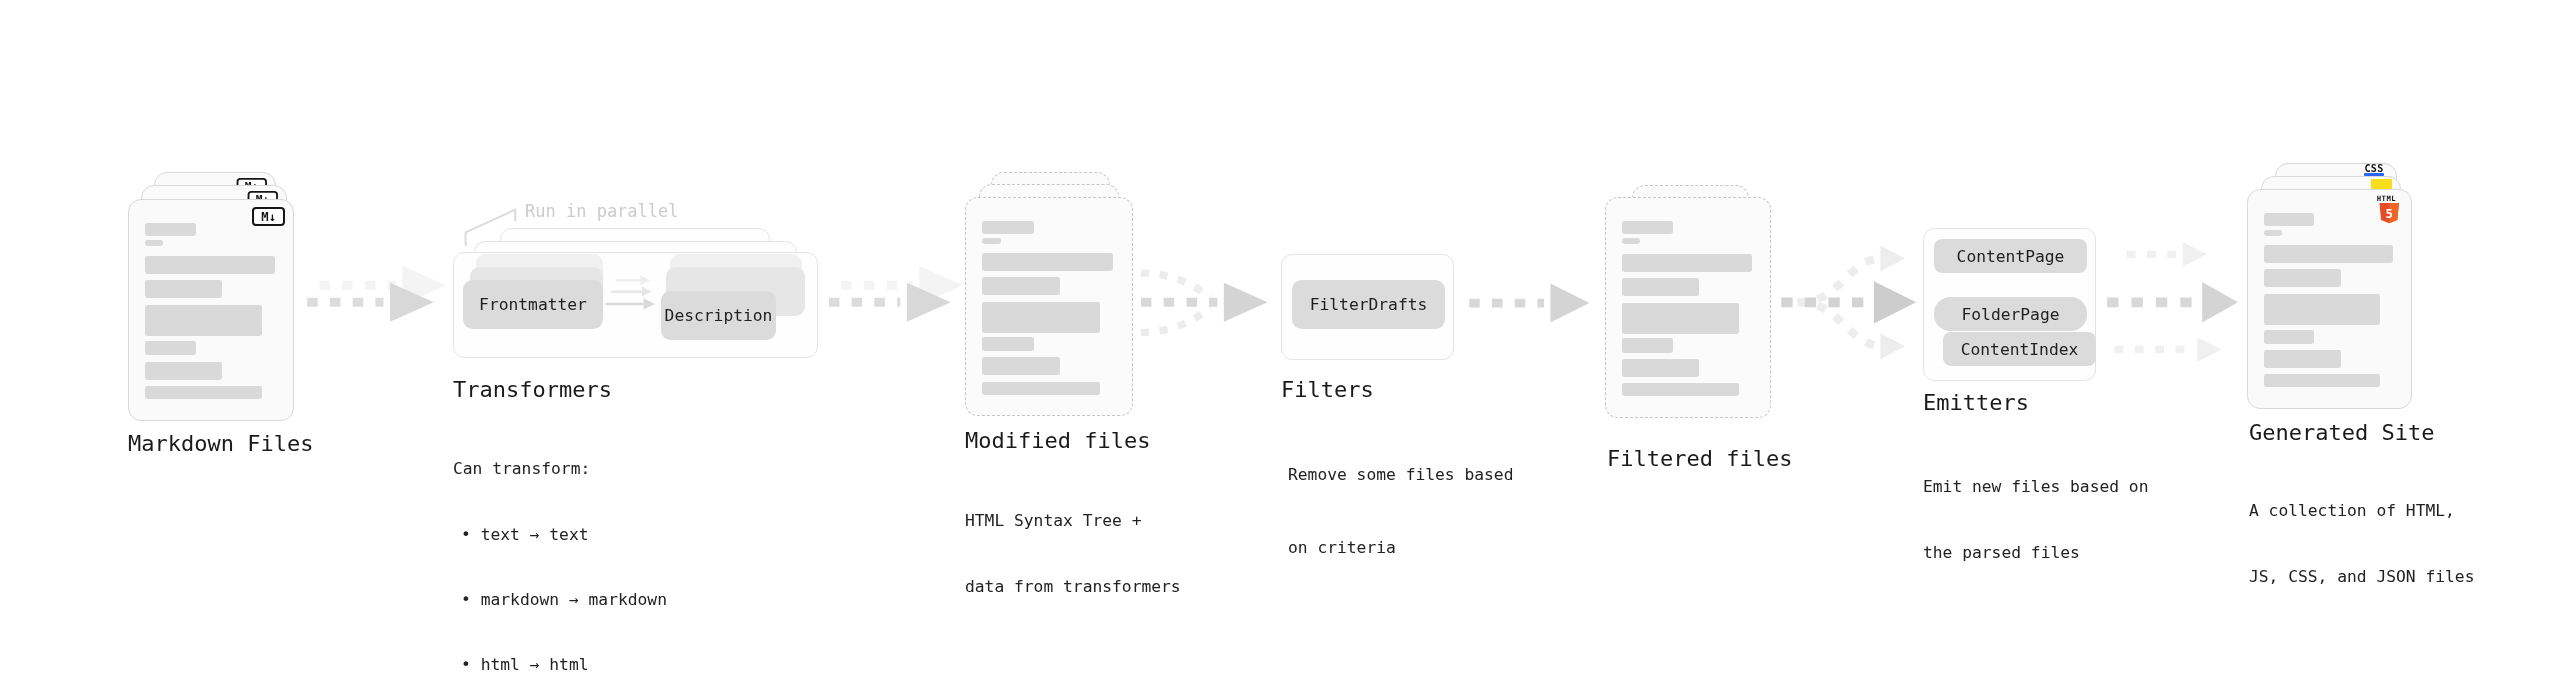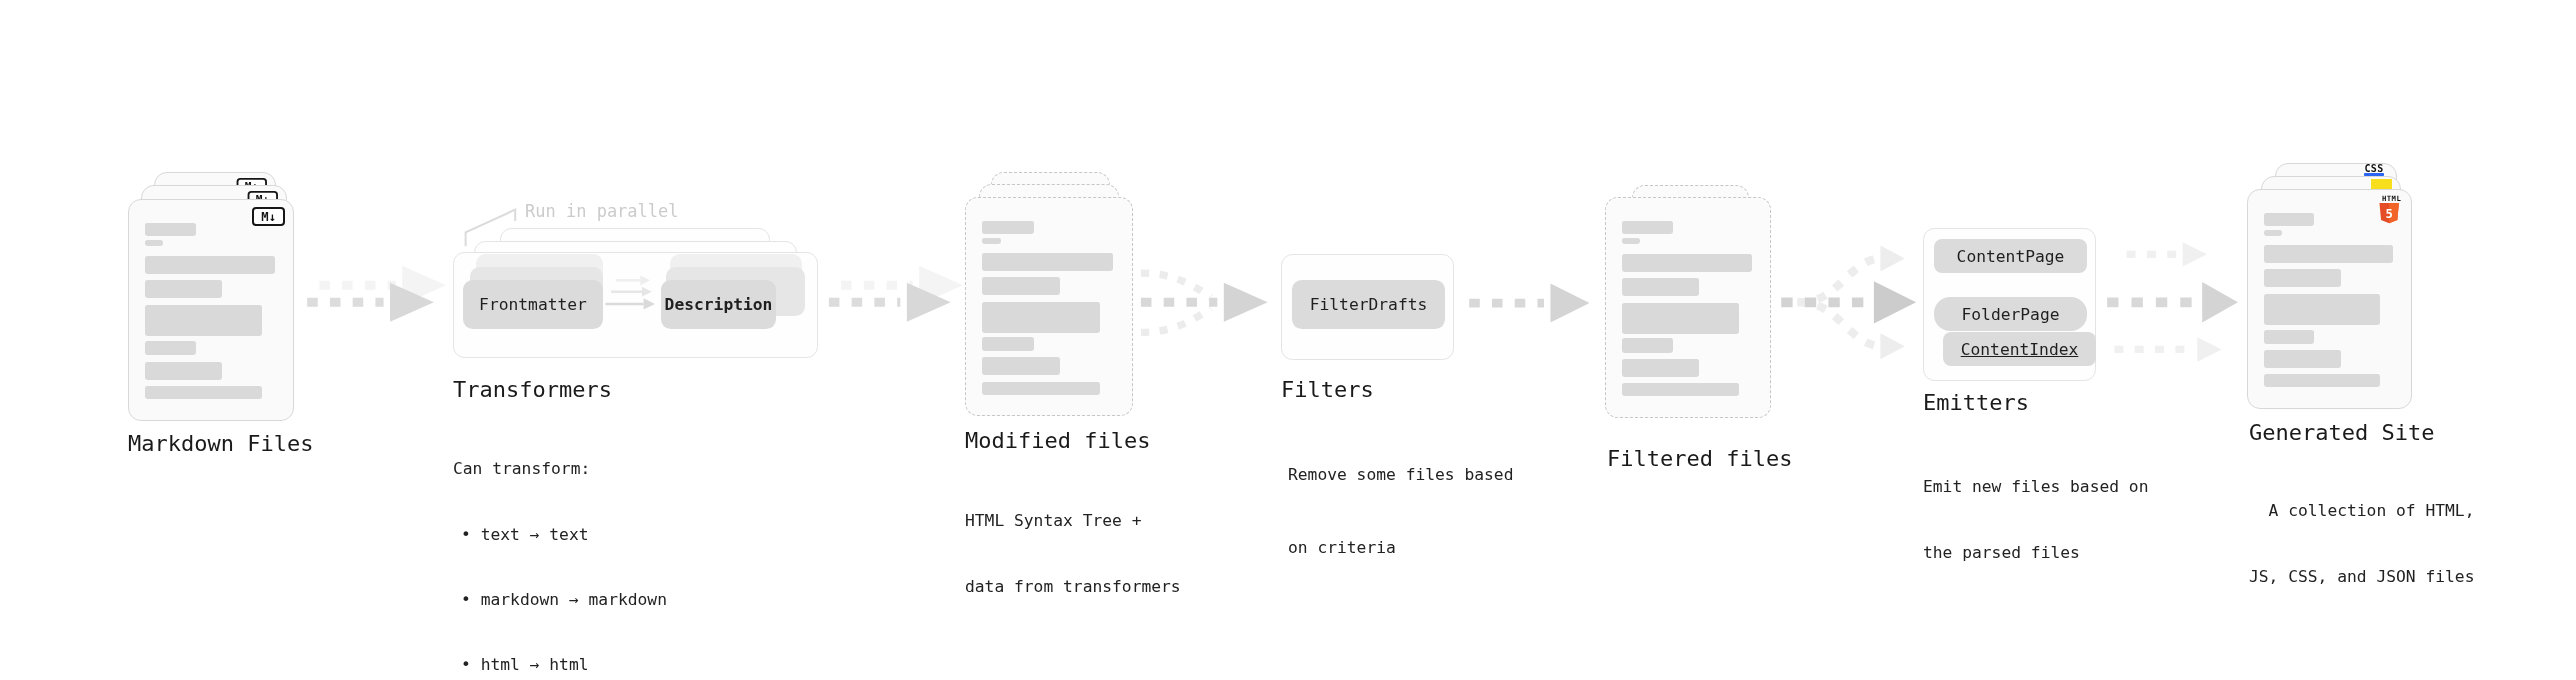--- a/index.html
+++ b/index.html
@@ -18,21 +18,21 @@
   .md-badge{position:absolute;width:32.5px;height:18.7px;background:#fff;border:2.4px solid #161616;border-radius:4.1px;
             box-sizing:border-box;display:flex;align-items:center;justify-content:center;
             font-size:12.2px;font-weight:bold;color:#161616;line-height:1;}
   .md-badge.small{transform:scale(.92);transform-origin:top right;}
   .annotation{position:absolute;font-size:17px;color:#cbcbcb;white-space:pre;}
   .arrows{position:absolute;left:0;top:0;pointer-events:none;}
   .css-badge{position:absolute;width:19.5px;text-align:center;}
   .css-badge .t{font-size:10px;font-weight:bold;color:#111;line-height:6.5px;letter-spacing:0.4px;}
   .css-badge .u{height:3.3px;background:#2965f1;border-radius:0.8px;margin-top:0.8px;}
   .js-badge{position:absolute;width:21px;height:9.8px;background:#f7df1e;}
-  .html5-logo{position:absolute;width:24.4px;text-align:right;}
+  .html5-logo{position:absolute;width:24.4px;text-align:left;}
   .html5-logo .t{font-size:7.3px;font-weight:bold;color:#111;line-height:7.3px;letter-spacing:0.4px;}
 </style>
 </head>
 <body>
 
 <div class="canvas">
 
   <div>
     <div class="card" style="left:154px;top:172px;width:122px;height:98px;">
       <div class="md-badge small" style="right:8.1px;top:4.9px;">M↓</div>
@@ -58,21 +58,21 @@
     <div class="container-box" style="left:500px;top:228px;width:270px;height:107px;"></div>
     <div class="container-box" style="left:474px;top:241px;width:323px;height:106px;"></div>
     <div class="container-box" style="left:453px;top:252px;width:365px;height:106px;"></div>
 
     <div class="node-btn ghost2" style="left:476px;top:254px;width:127px;height:49px;"></div>
     <div class="node-btn ghost1" style="left:470px;top:267px;width:133px;height:49px;"></div>
     <div class="node-btn" style="left:463px;top:280px;width:140px;height:49px;">Frontmatter</div>
 
     <div class="node-btn ghost2" style="left:670px;top:254px;width:132px;height:49px;"></div>
     <div class="node-btn ghost1" style="left:666px;top:267px;width:139px;height:49px;"></div>
-    <div class="node-btn" style="left:661px;top:280px;width:115px;height:49px;font-weight:bold;">Description</div>
+    <div class="node-btn" style="left:661px;top:291px;width:115px;height:49px;">Description</div>
 
     <div class="annotation" style="left:525px;top:201px;">Run in parallel</div>
 
     <div class="stage-title" style="left:453px;top:378px;">Transformers</div>
     <div class="desc" style="left:453px;top:414px;">
       <div>Can transform:</div>
       <div class="indent">• text → text</div>
       <div class="indent">• markdown → markdown</div>
       <div class="indent">• html → html</div>
     </div>
@@ -120,21 +120,21 @@
         <div class="bar" style="left: 9.8%; top: 73.5%; width: 47%; height: 18px;"></div>
         <div class="bar" style="left: 9.8%; top: 84.6%; width: 71%; height: 13px;"></div>
       </div>
     <div class="stage-title" style="left:1607px;top:431px;margin-top:16px;">Filtered files</div>
   </div>
 
   <div>
     <div class="container-box" style="left:1923px;top:228px;width:173px;height:153px;"></div>
     <div class="node-btn" style="left:1934px;top:239px;width:153px;height:34px;border-radius:8.1px;">ContentPage</div>
     <div class="node-btn" style="left:1934px;top:297px;width:153px;height:34px;border-radius:16px;">FolderPage</div>
-    <div class="node-btn" style="left:1943px;top:332px;width:153px;height:34px;border-radius:8.1px;text-decoration:underline;">ContentIndex</div>
+    <div class="node-btn" style="left:1943px;top:332px;width:153px;height:34px;border-radius:8.1px;">ContentIndex</div>
     <div class="stage-title" style="left:1923px;top:391px;">Emitters</div>
     <div class="desc" style="left:1923px;top:432px;">
       <div>Emit new files based on</div>
       <div>the parsed files</div>
     </div>
   </div>
 
   <div>
     <div class="card" style="left:2275px;top:163px;width:122px;height:98px;">
       <div class="css-badge" style="right:12.2px;top:1.6px;">
@@ -157,21 +157,21 @@
     <div class="bar" style="left: 9.8%; top: 10.6%; width: 31%; height: 13px;"></div>
         <div class="bar" style="left: 9.8%; top: 18.4%; width: 11%; height: 5.7px;"></div>
         <div class="bar" style="left: 9.8%; top: 25.4%; width: 79%; height: 18px;"></div>
         <div class="bar" style="left: 9.8%; top: 36.4%; width: 47%; height: 18px;"></div>
         <div class="bar" style="left: 9.8%; top: 47.8%; width: 71%; height: 31px;"></div>
         <div class="bar" style="left: 9.8%; top: 64%; width: 31%; height: 14.6px;"></div>
         <div class="bar" style="left: 9.8%; top: 73.5%; width: 47%; height: 18px;"></div>
         <div class="bar" style="left: 9.8%; top: 84.6%; width: 71%; height: 13px;"></div>
       </div>
     <div class="stage-title" style="left:2249px;top:421px;">Generated Site</div>
-    <div class="desc" style="left:2249px;top:456px;text-align:right;">
+    <div class="desc" style="left:2249px;top:456px;">
       <div>A collection of HTML,</div>
       <div>JS, CSS, and JSON files</div>
     </div>
   </div>
 
   <svg class="arrows" width="2576" height="681" viewBox="0 0 3170 838">
 
     <polyline points="573,303 573,286 634,258 634,272" fill="none" stroke="#dbdbdb" stroke-width="2.5"></polyline>
 
     <g>

